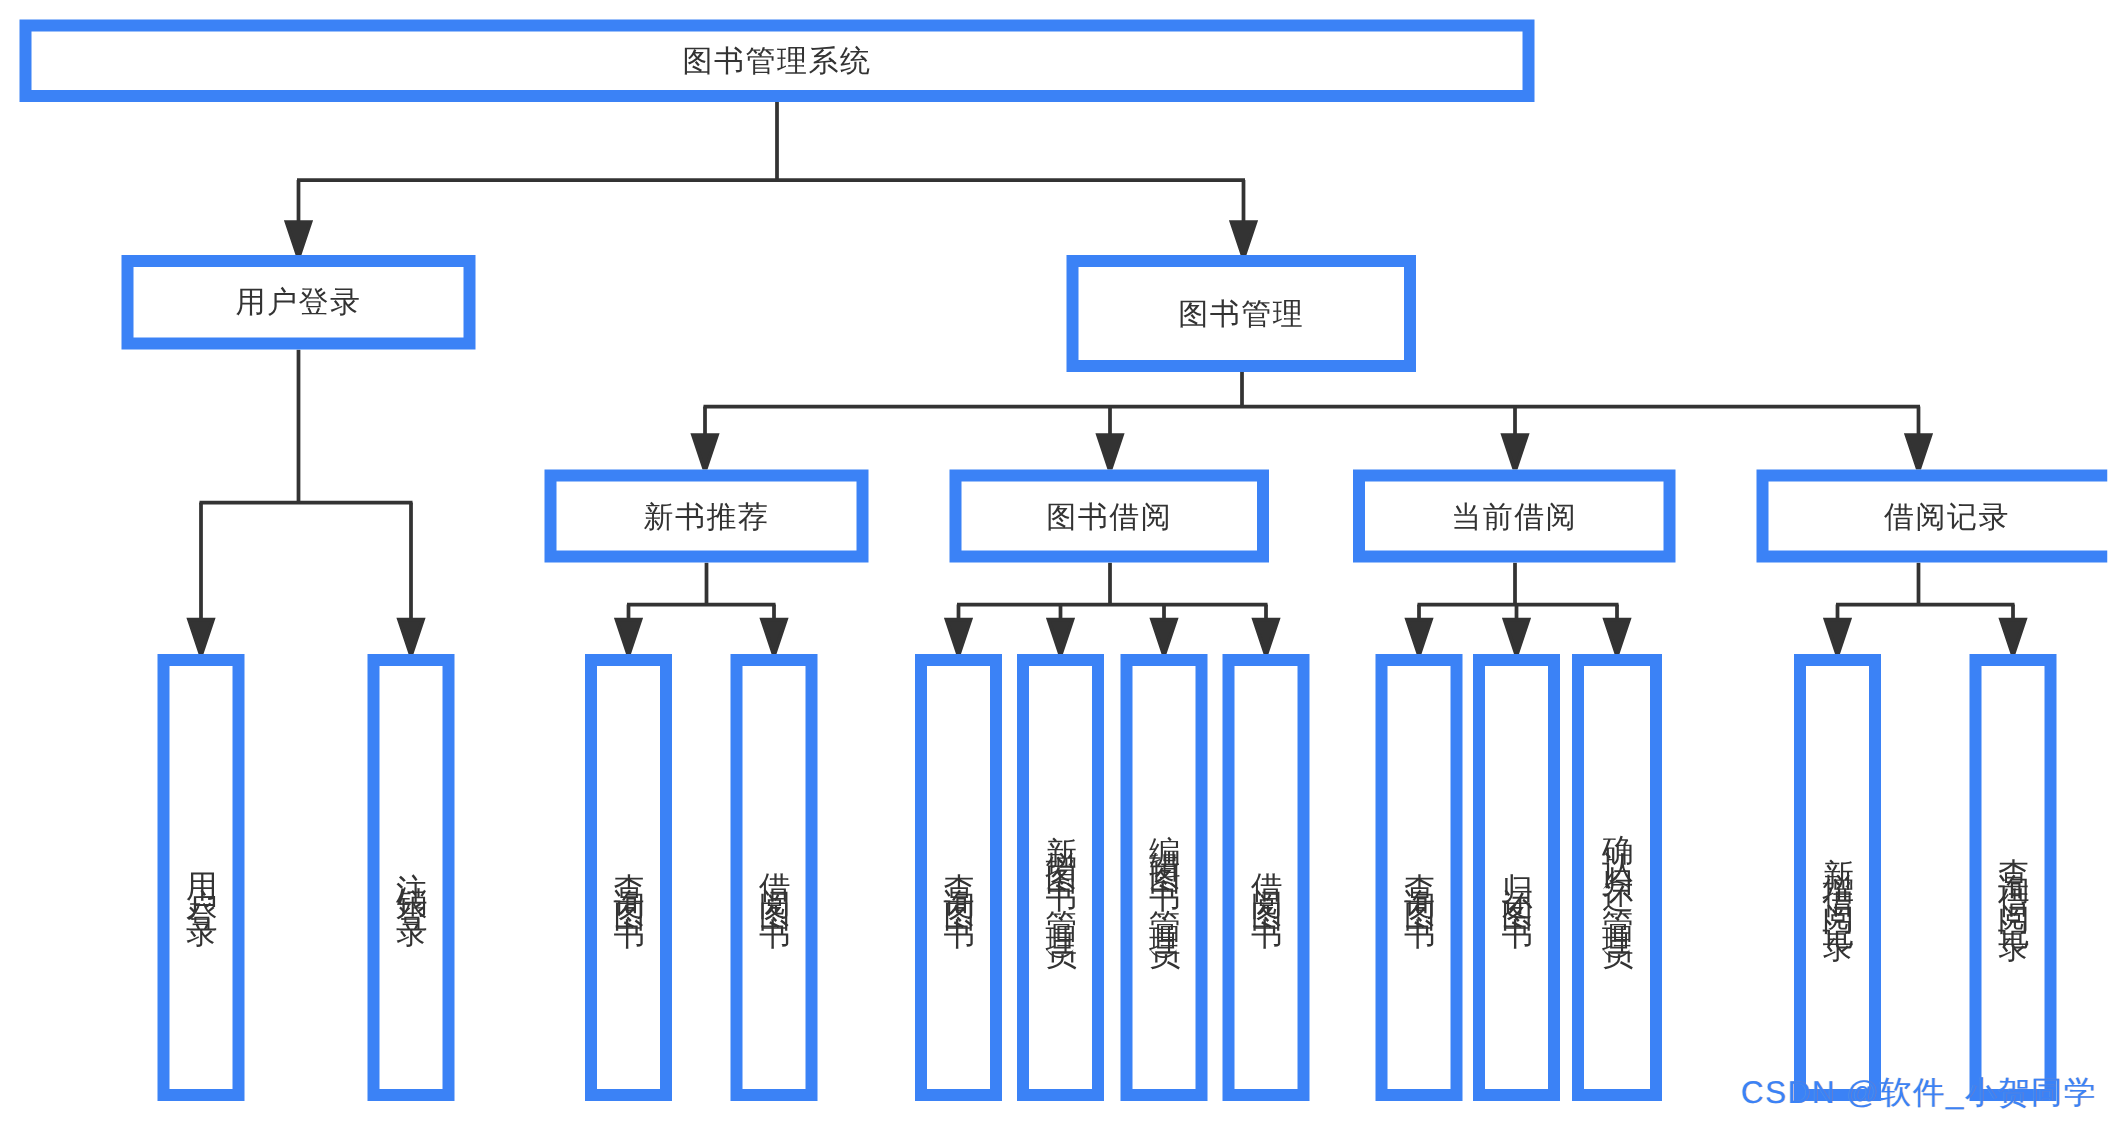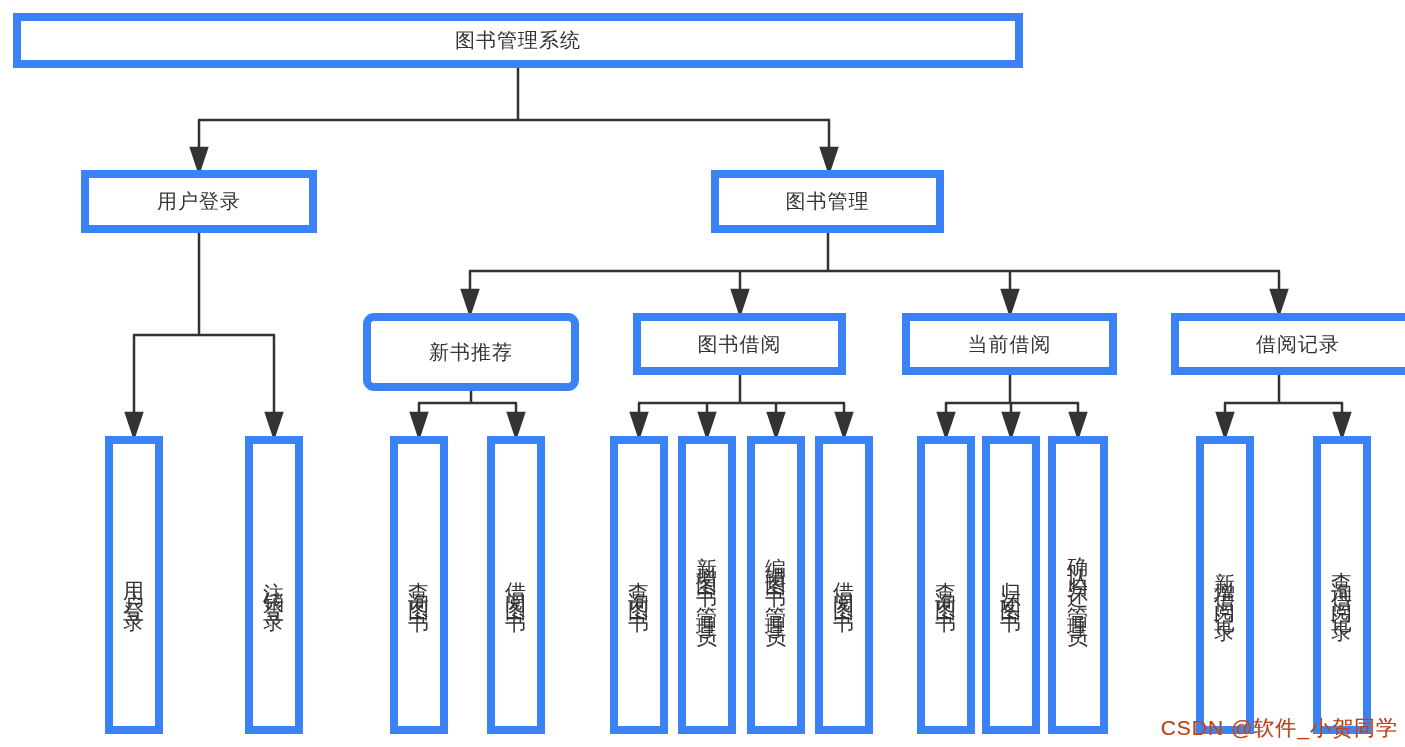--- a/index.html
+++ b/index.html
@@ -30,21 +30,21 @@
     letter-spacing:10px;
     line-height:1;
     white-space:nowrap;
   }
   .watermark{
     position:absolute;
     right:7px;
     bottom:5px;
     z-index:3;
     font-size:21px;
-    color:#c2410c;
+    color:#3b82f6;
     letter-spacing:1px;
     text-shadow:0.5px 0 0 rgba(200,120,120,.35), -0.5px 0 0 rgba(120,170,200,.35);
   }
 </style>
 </head>
 <body>
 
 <div id="canvas">
 
   <svg id="wires" width="1405" height="747" viewBox="0 0 1405 747">
@@ -111,25 +111,25 @@
     </g>
   </svg>
 
   <div class="node hbox" style="left:13px;top:13px;width:1010px;height:55px;">
     <span>图书管理系统</span>
   </div>
 
   <div class="node hbox" style="left:81px;top:170px;width:236px;height:63px;">
     <span>用户登录</span>
   </div>
-  <div class="node hbox" style="left:711px;top:170px;width:233px;height:63px;">
+  <div class="node hbox" style="left:711px;top:170px;width:233px;height:78px;">
     <span>图书管理</span>
   </div>
 
-  <div class="node hbox" style="left:363px;top:313px;width:216px;height:78px;border-radius:11px;">
+  <div class="node hbox" style="left:363px;top:313px;width:216px;height:62px;">
     <span>新书推荐</span>
   </div>
   <div class="node hbox" style="left:902px;top:313px;width:215px;height:62px;">
     <span>当前借阅</span>
   </div>
   <div class="node hbox" style="left:633px;top:313px;width:213px;height:62px;">
     <span>图书借阅</span>
   </div>
   <div class="node hbox" style="left:1171px;top:313px;width:254px;height:62px;">
     <span>借阅记录</span>

